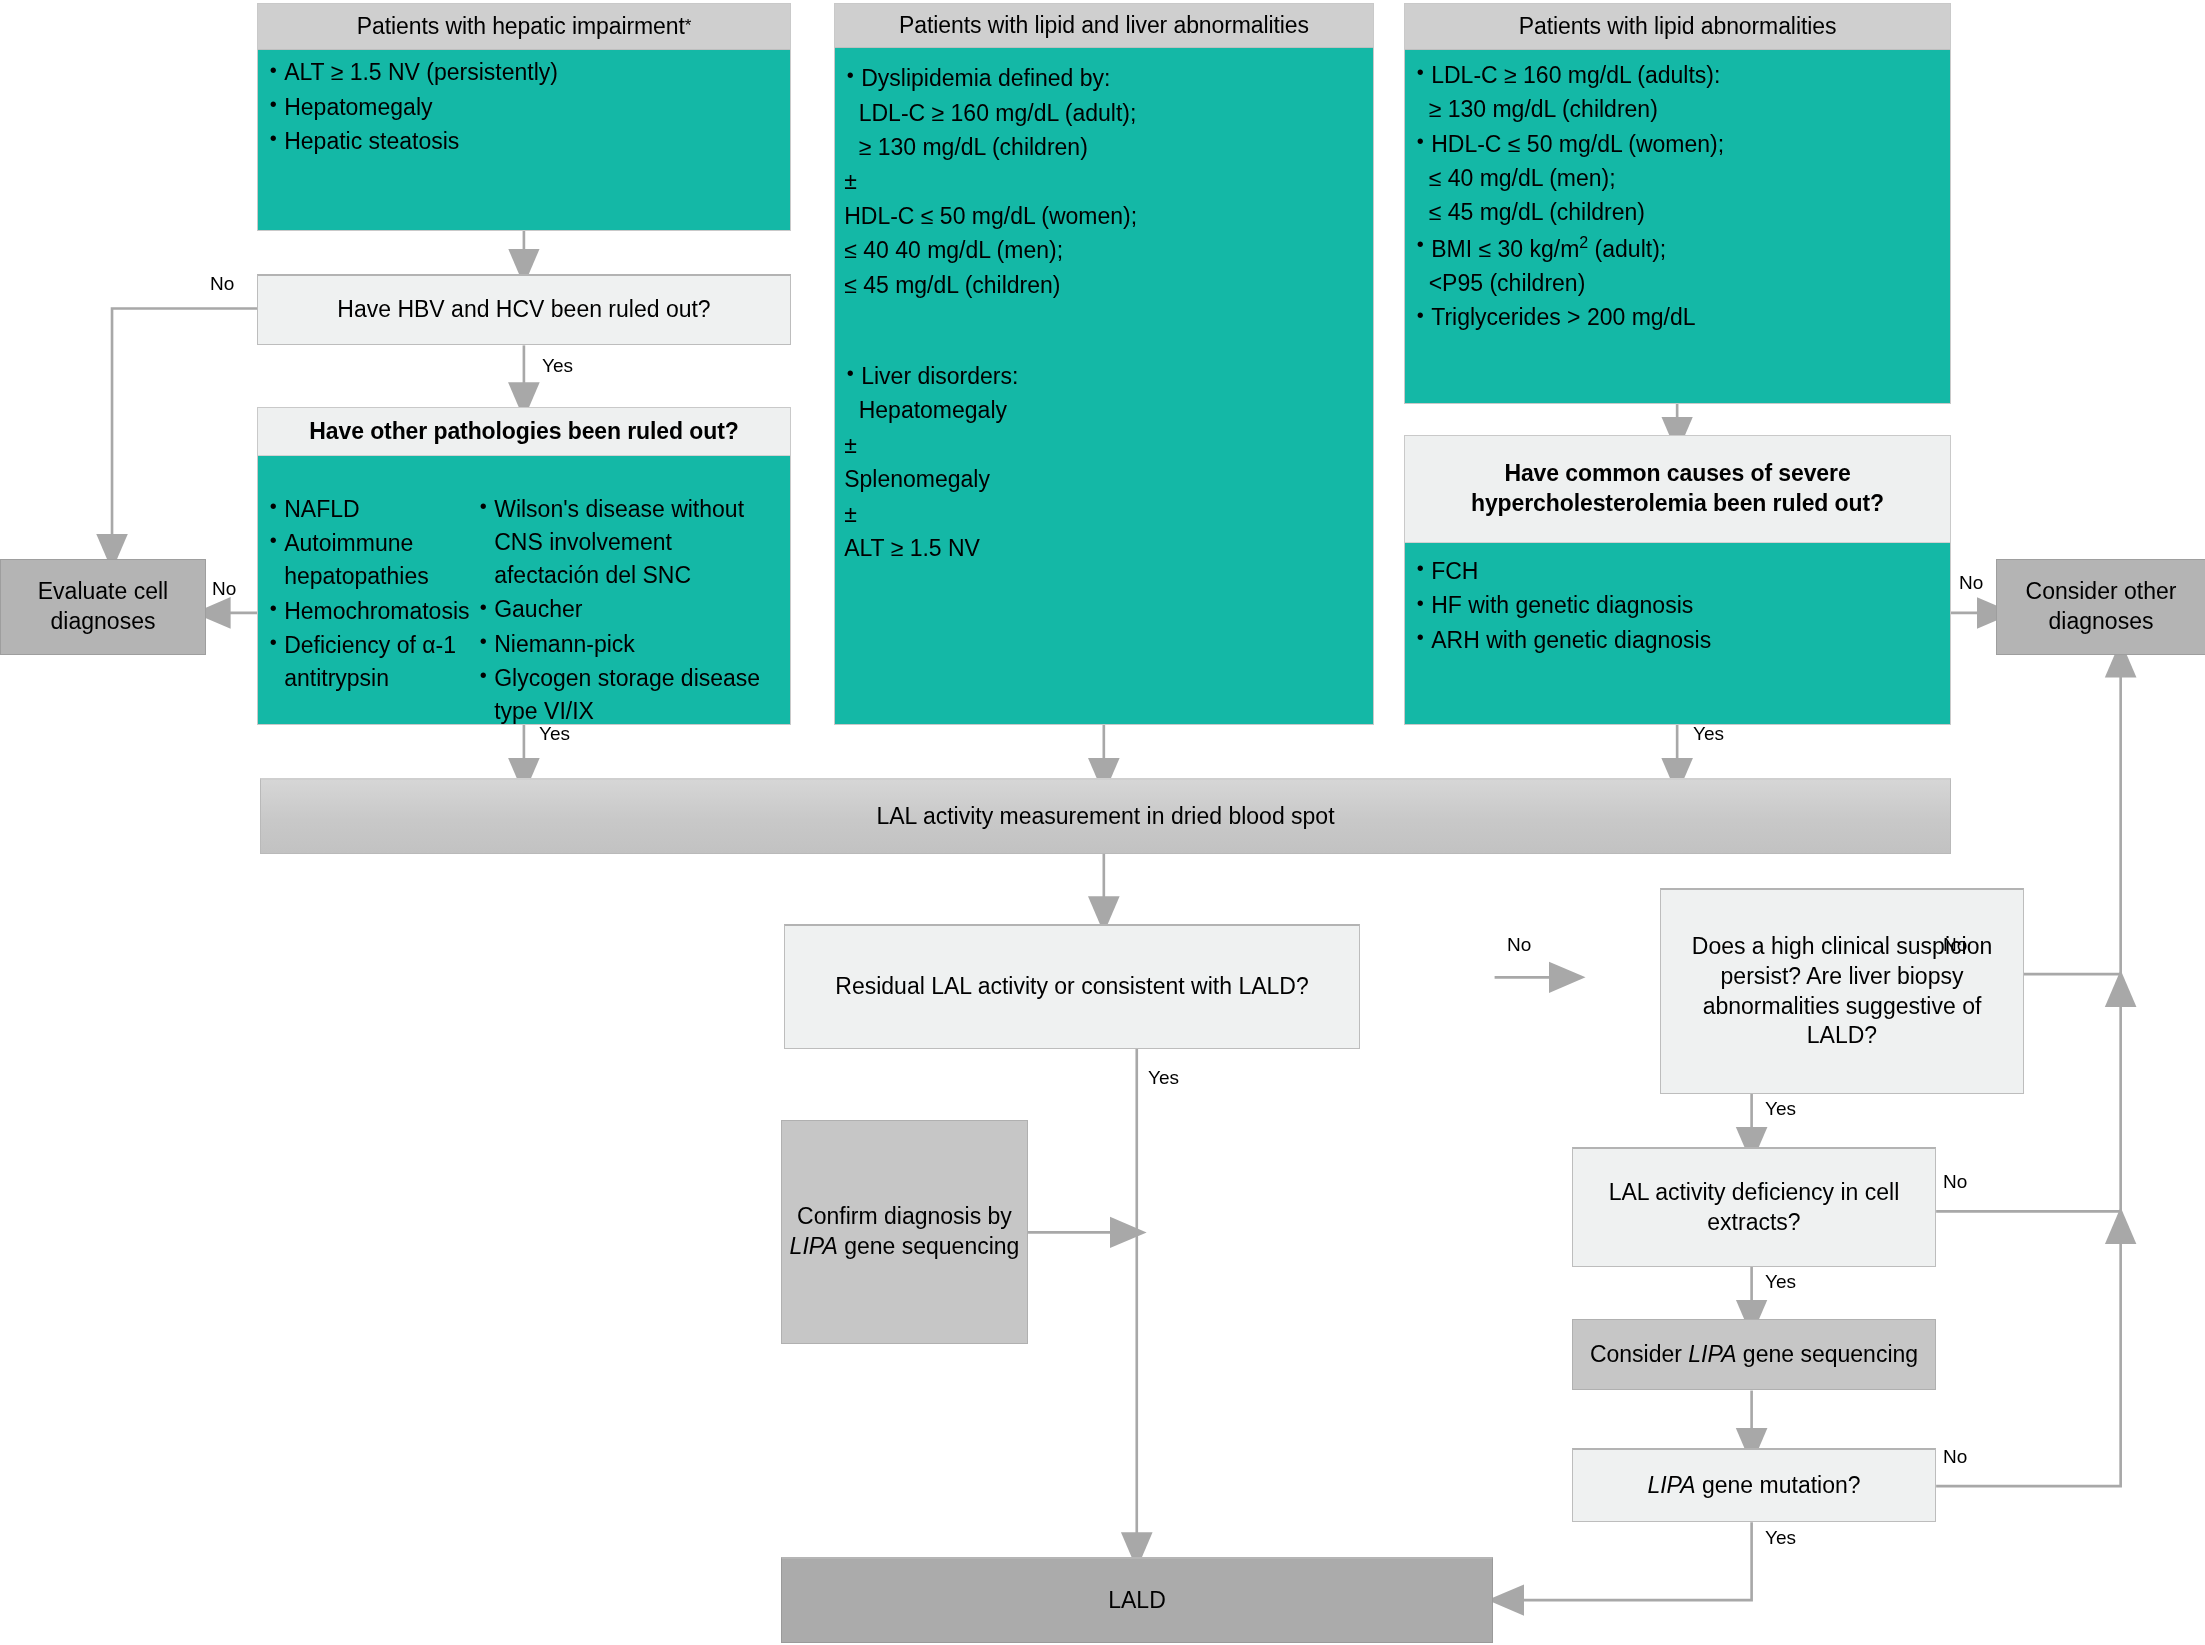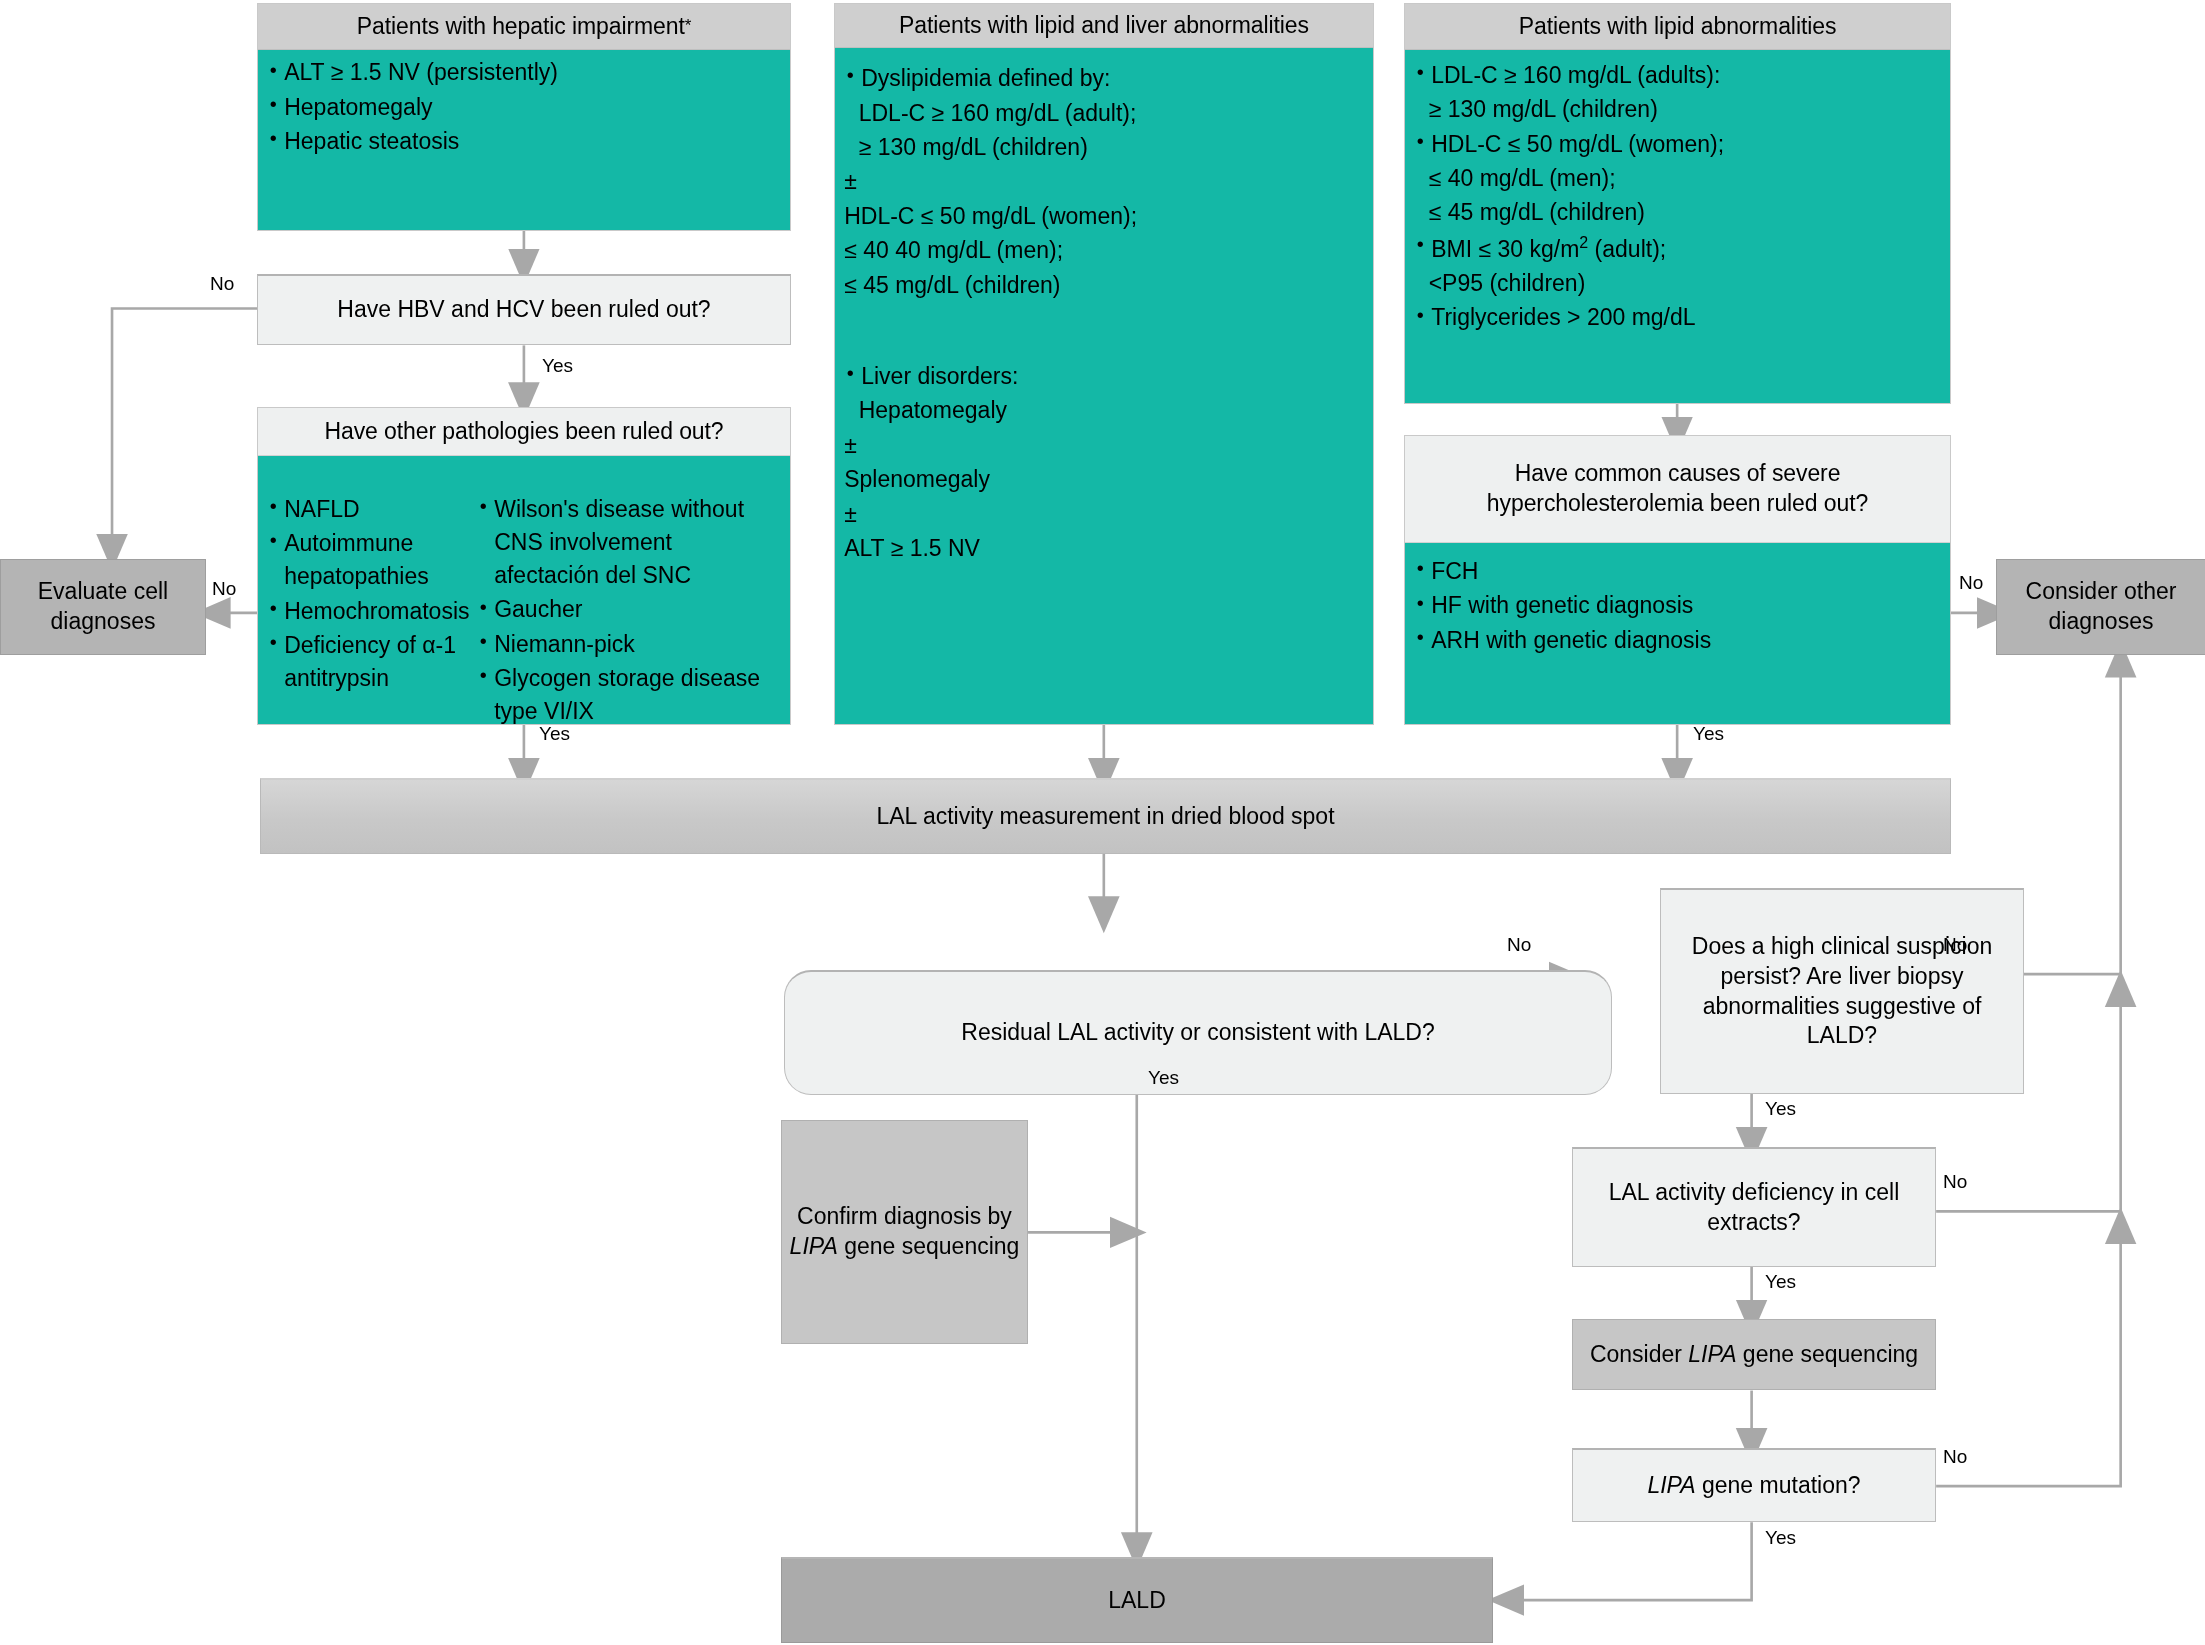--- a/index.html
+++ b/index.html
@@ -7,21 +7,21 @@
          font-family:"Liberation Sans","DejaVu Sans",sans-serif;color:#000;}
   svg.conn{position:absolute;left:0;top:0;width:2205px;height:1645px;pointer-events:none;}
 
   .box{position:absolute;box-sizing:border-box;}
 
   
   .hdrbox{background:#14b8a6;border:1.3px solid #c9c9c9;}
   .hdrbox > .hdr{background:#cfcfcf;border-bottom:1.3px solid #bfbfbf;
       display:flex;align-items:center;justify-content:center;text-align:center;
       font-size:23px;letter-spacing:-0.1px;}
-  .hdrbox > .hdr.light{background:#eef0f0;border-bottom:1.3px solid #d2d2d2;}
+  .hdrbox > .hdr.light{background:#eef0f0;border-bottom:1.3px solid #d2d2d2;font-weight:bold;}
   .hdrbox > .body{padding:6.6px 9.2px 4px 9.2px;}
 
   
   .light-box{background:#eff1f1;border:1.3px solid #bdbdbd;border-top:2.6px solid #b3b3b3;
       display:flex;align-items:center;justify-content:center;text-align:center;
       font-size:23px;line-height:1.30;padding:4px 9.2px;}
 
   
   .grey-box{background:#b4b4b4;border:0.7px solid #9e9e9e;
       display:flex;align-items:center;justify-content:center;text-align:center;
@@ -188,21 +188,21 @@
       </ul>
     </div>
   </div>
 
   <div class="box grey-box" style="left:0px;top:559px;width:206px;height:96px;">Evaluate cell diagnoses</div>
 
   <div class="box grey-box" style="left:1996px;top:559px;width:210px;height:96px;">Consider other diagnoses</div>
 
   <div class="box bar" style="left:260px;top:778px;width:1691px;height:76px;">LAL activity measurement in dried blood spot</div>
 
-  <div class="box light-box" style="left:784px;top:970px;width:828px;height:125px;border-radius:27px;">Residual LAL activity or consistent with LALD?</div>
+  <div class="box light-box" style="left:784px;top:924px;width:576px;height:125px;">Residual LAL activity or consistent with LALD?</div>
 
   <div class="box light-box" style="left:1660px;top:888px;width:364px;height:206px;">Does a high clinical suspicion persist? Are liver biopsy abnormalities suggestive of LALD?</div>
 
   <div class="box light-box" style="left:1572px;top:1147px;width:364px;height:120px;">LAL activity deficiency in cell extracts?</div>
 
   <div class="box grey-box grey-light" style="left:1572px;top:1319px;width:364px;height:71px;">
     <span><span>Consider </span><i class="gene">LIPA</i><span> gene sequencing</span></span>
   </div>
 
   <div class="box light-box" style="left:1572px;top:1448px;width:364px;height:74px;">

